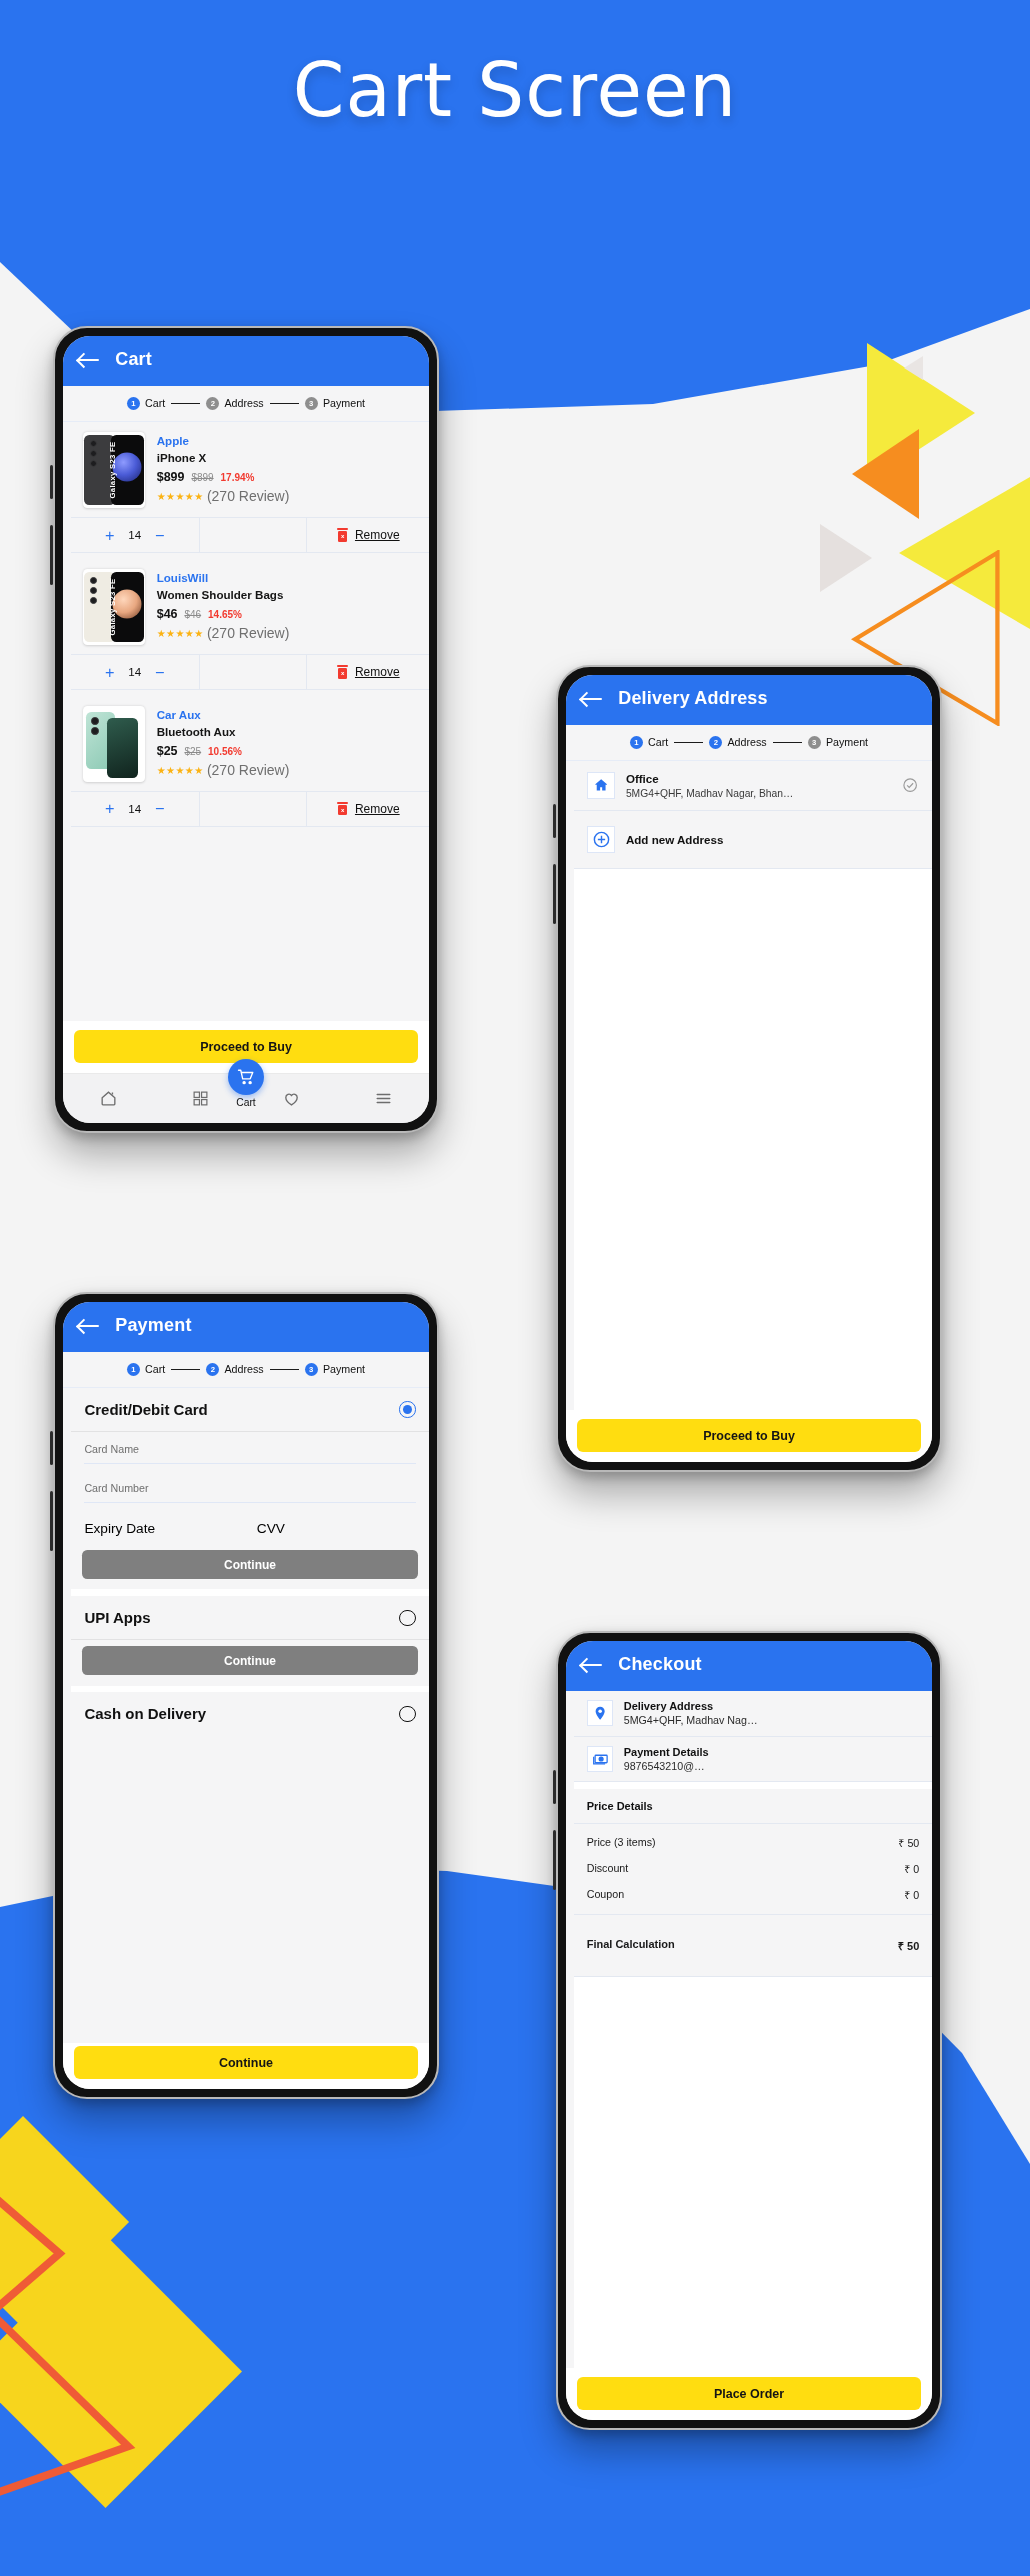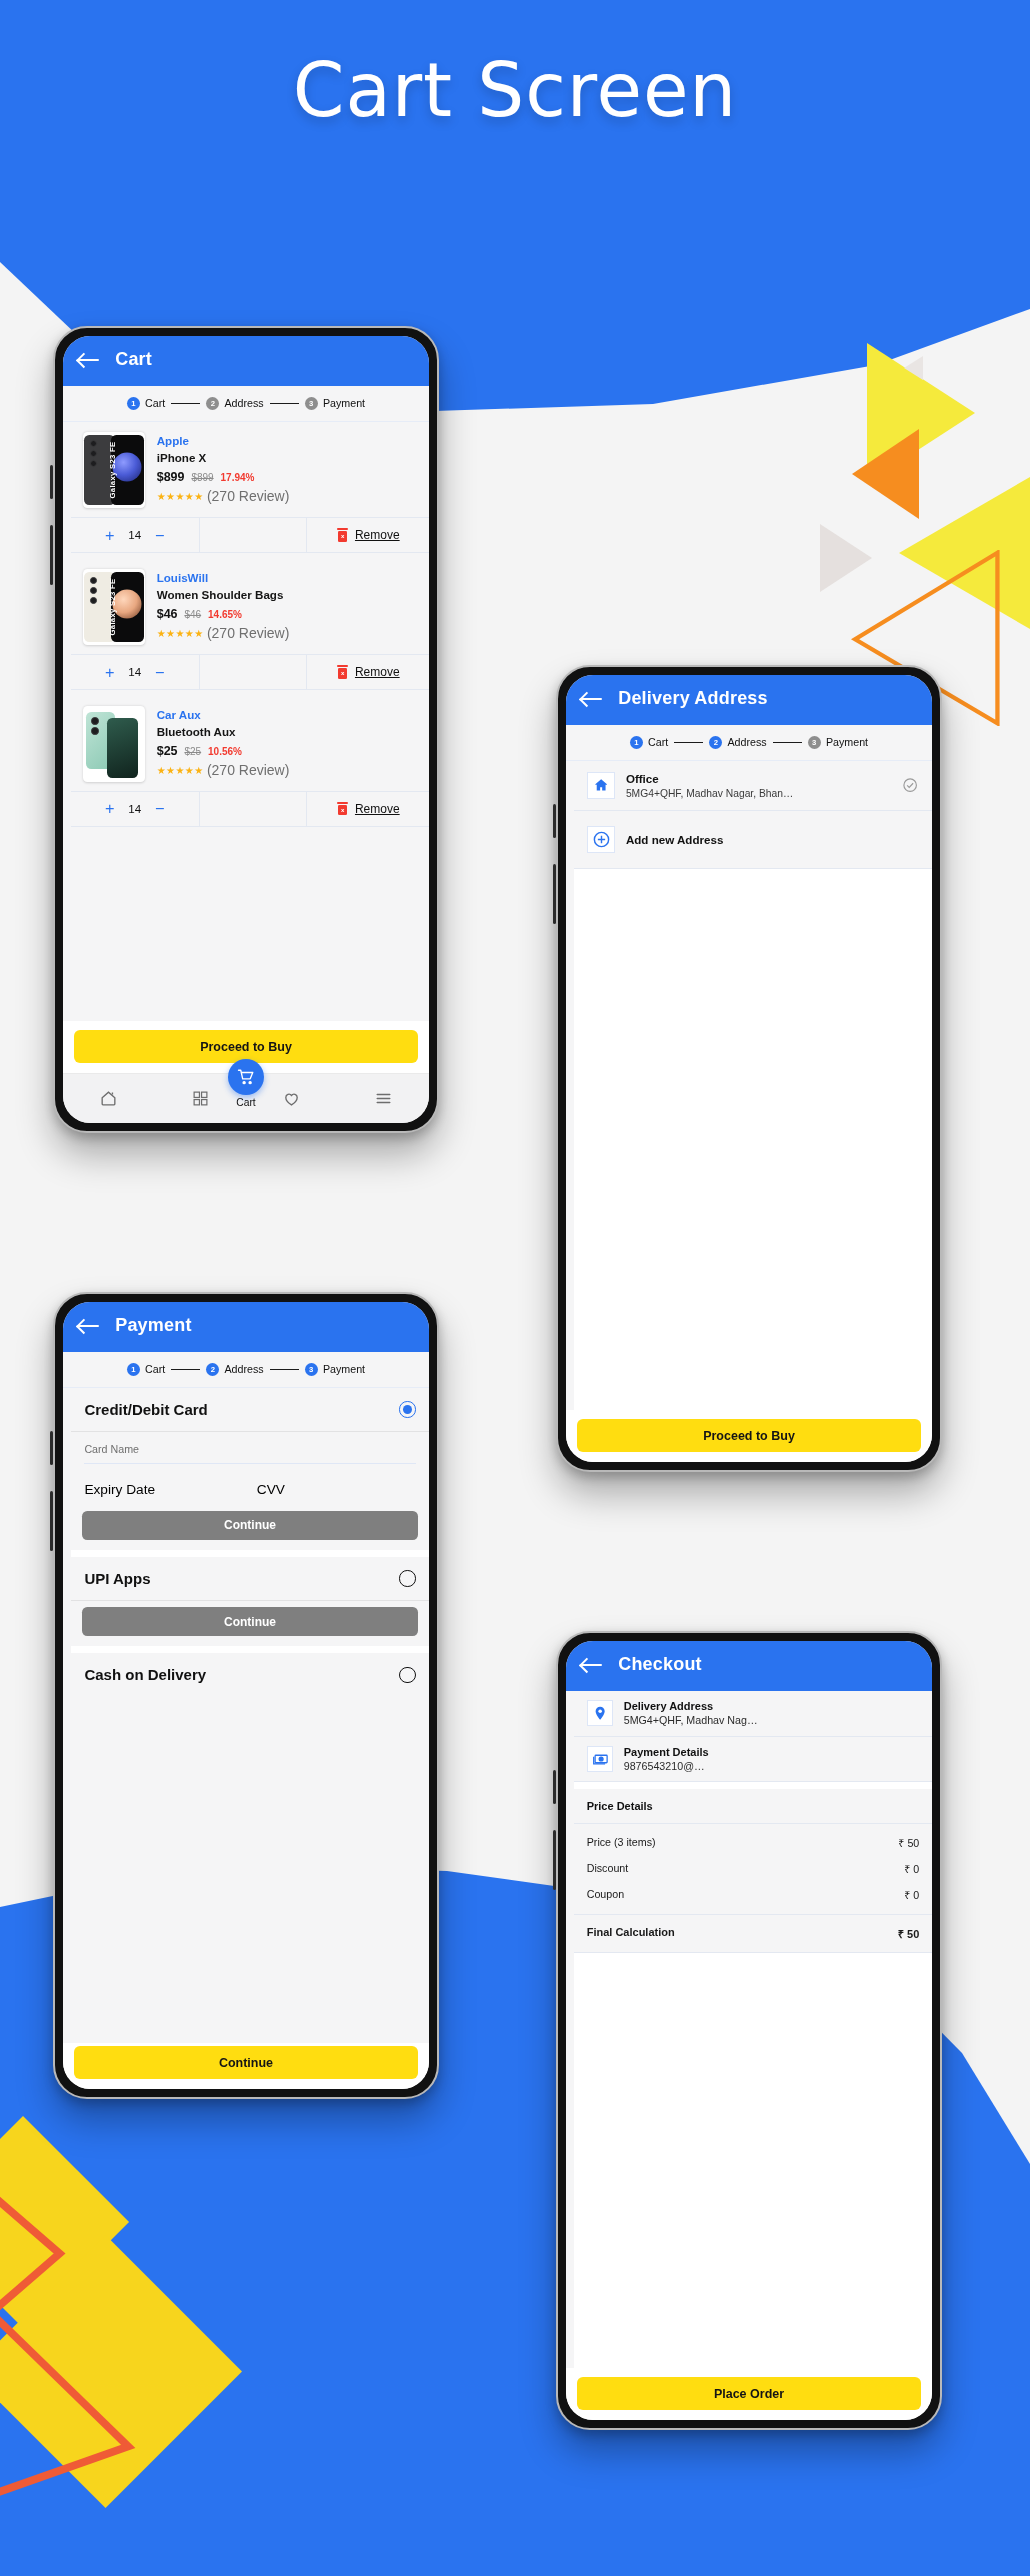--- a/index.html
+++ b/index.html
@@ -230,21 +230,21 @@
     background:#f5f5f6; border-bottom:0.9px solid #e3e8f1;
   }
   .co-icon{ width:26px; height:26px; flex:0 0 auto; border:0.9px solid #dde6f7; background:#fff;
             display:flex; align-items:center; justify-content:center; }
   .co-t{ font-size:11px; font-weight:700; color:#111; margin-bottom:1.7px; }
   .co-s{ font-size:10.7px; color:#2b2b2b; }
   .pd-head{ padding:11px 13px; background:#f5f5f6; font-size:11px; font-weight:700; color:#111;
             border-bottom:0.9px solid #e3e8f1; }
   .pd-row{ display:flex; justify-content:space-between; padding:6px 13px; background:#f5f5f6;
            font-size:10.7px; color:#1a1a1a; }
-  .pd-row.total{ padding:11px 13px; font-weight:700; font-size:11px;
+  .pd-row.total{ padding:23px 13px; font-weight:700; font-size:11px;
                  border-top:0.9px solid #e3e8f1; border-bottom:0.9px solid #e3e8f1; }
   .pd-pad{ padding-bottom:6px; background:#f5f5f6; }
   .co-fill{ flex:1 1 auto; background:#fff; }
 </style>
 </head>
 <body>
 
 <div class="bg">
   <div class="bg-top-blue"></div>
   <div class="bg-bottom-blue"></div>
@@ -568,20 +568,24 @@
 
       <div class="pay-block">
         <div class="pay-head">
           <span class="lbl">Credit/Debit Card</span>
           <span class="radio on"></span>
         </div>
         <div class="field">
           <div class="ph">Card Name</div>
           <div class="line"></div>
         </div>
+        <div class="field">
+          <div class="ph">Card Number</div>
+          <div class="line"></div>
+        </div>
         <div class="field-2">
           <div>
             <div class="ph">Expiry Date</div>
             <div class="line"></div>
           </div>
           <div>
             <div class="ph">CVV</div>
             <div class="line"></div>
           </div>
         </div>

